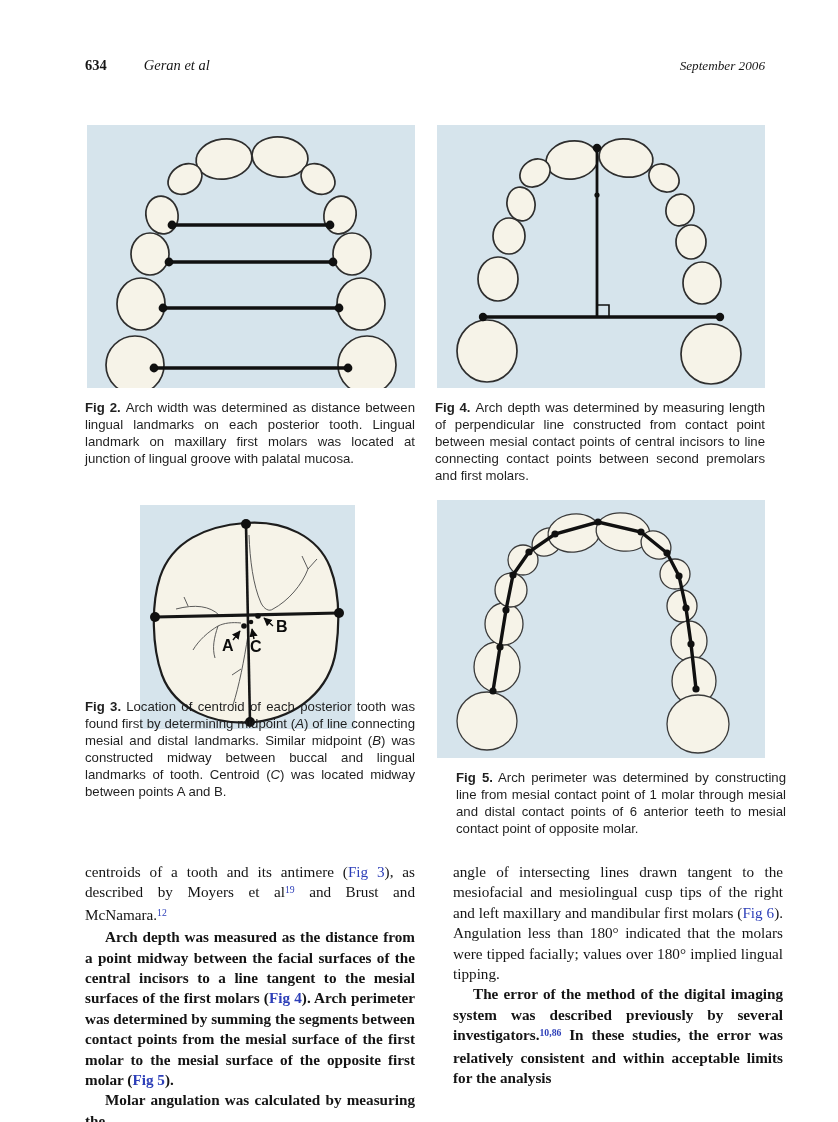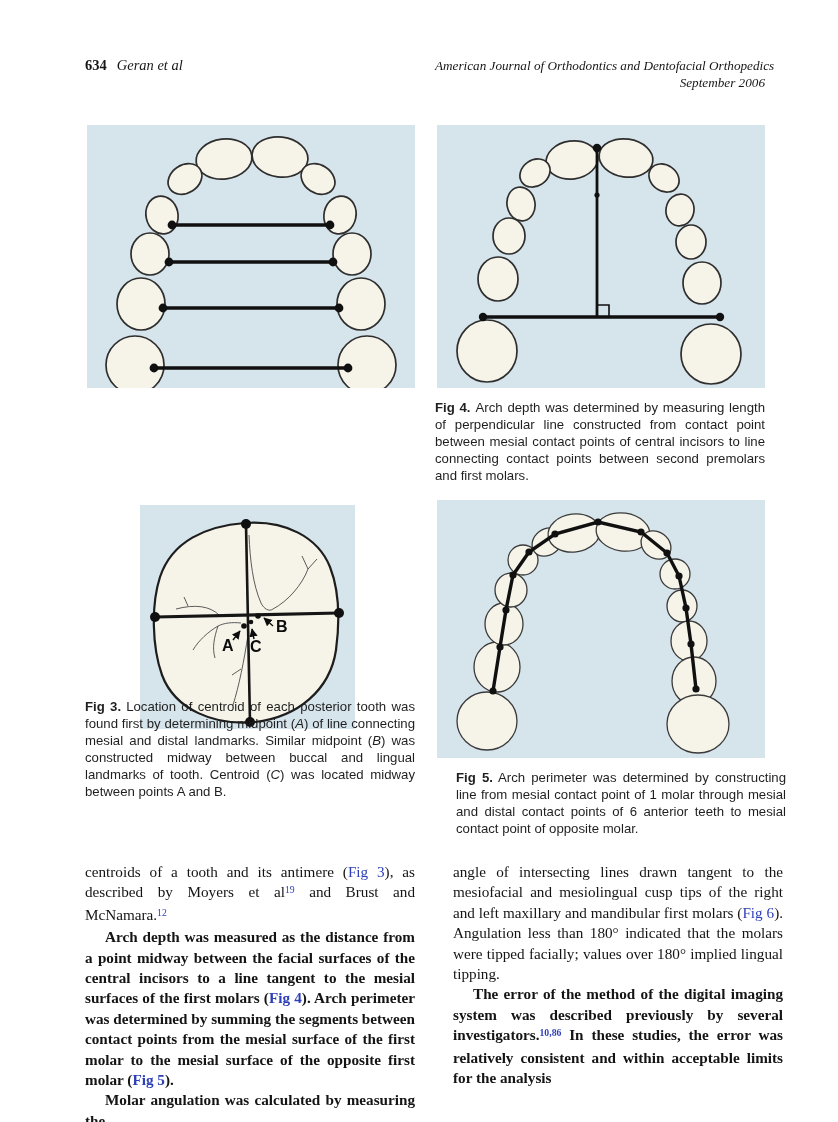--- a/index.html
+++ b/index.html
@@ -1,22 +1,22 @@
 <!DOCTYPE html>
 <html style="--panel-bg: #d6e4ec; --tooth-fill: #f6f3e8; --link: #2c3eb8; --text: #161616;"><head>
 <meta charset="utf-8">
 <style>
   html,body{margin:0;padding:0;background:#ffffff;}
   .page{position:relative;width:838px;height:1122px;background:#fff;overflow:hidden;
         font-family:"Liberation Serif",serif;color:var(--text,#161616);}
 
   
   .hdr-left{position:absolute;left:85px;top:57px;font-size:14.5px;white-space:nowrap;}
-  .hdr-left .pgnum{font-weight:bold;margin-right:10px;font-family:Liberation Serif, serif;}
-  .hdr-left .auth{font-style:italic;}
+  .hdr-left .pgnum{font-weight:bold;margin-right:2px;font-family:Liberation Serif, serif;}
+  .hdr-left .auth{font-style:italic;margin-left:35px;}
   .hdr-right{position:absolute;left:435px;top:57px;width:330px;text-align:right;
              font-style:italic;font-size:13.2px;line-height:17px;white-space:nowrap;}
 
   
   .panel{position:absolute;background:var(--panel-bg,#d6e4ec);overflow:hidden;}
   #p2{left:87px;top:125px;width:328px;height:263px;}
   #p4{left:437px;top:125px;width:328px;height:263px;}
   #p3{left:140px;top:505px;width:215px;height:224px;}
   #p5{left:437px;top:500px;width:328px;height:258px;}
   .panel svg{display:block;width:100%;height:100%;}
@@ -58,21 +58,20 @@
 </style>
 </head>
 <body>
 
 <div class="page">
 
   <div class="hdr-left">
     <span class="pgnum">634</span><span class="auth">Geran et al</span>
   </div>
   <div class="hdr-right">
-    <div>American Journal of Orthodontics and Dentofacial Orthopedics</div>
     <div>September 2006</div>
   </div>
 
   <div class="panel" id="p2">
     <svg viewBox="0 0 328 263">
       <g>
         <ellipse class="tooth" cx="137" cy="34" rx="28" ry="20" transform="rotate(-7 137 34)"></ellipse>
         <ellipse class="tooth" cx="193" cy="32" rx="28" ry="20" transform="rotate(7 193 32)"></ellipse>
         <ellipse class="tooth" cx="98" cy="54" rx="18" ry="14" transform="rotate(-33 98 54)"></ellipse>
         <ellipse class="tooth" cx="231" cy="54" rx="18" ry="14" transform="rotate(33 231 54)"></ellipse>
@@ -123,20 +122,23 @@
         <line class="mline" x1="46" y1="192" x2="283" y2="192"></line>
         <path class="ra" d="M160,180 L172,180 L172,192"></path>
         <circle class="dot" cx="160" cy="23" r="4.2"></circle>
         <circle class="dot" cx="160" cy="70" r="2.6"></circle>
         <circle class="dot" cx="46" cy="192" r="4.2"></circle>
         <circle class="dot" cx="283" cy="192" r="4.2"></circle>
       </g>
     </svg>
   </div>
 
+  <div class="cap" id="c2">
+    <span class="lbl">Fig 2.</span><span><span>Arch width was determined as distance between lingual landmarks on each posterior tooth. Lingual landmark on maxillary first molars was located at junction of lingual groove with palatal mucosa.</span></span>
+  </div>
 
   <div class="cap" id="c4">
     <span class="lbl">Fig 4.</span><span><span>Arch depth was determined by measuring length of perpendicular line constructed from contact point between mesial contact points of central incisors to line connecting contact points between second premolars and first molars.</span></span>
   </div>
 
   <div class="panel" id="p3">
     <svg viewBox="0 0 215 224">
       <defs>
         <marker id="ah" markerWidth="7" markerHeight="7" refX="5.5" refY="3" orient="auto">
           <path d="M0,0 L6,3 L0,6 Z" fill="#0c0c0c"></path>

